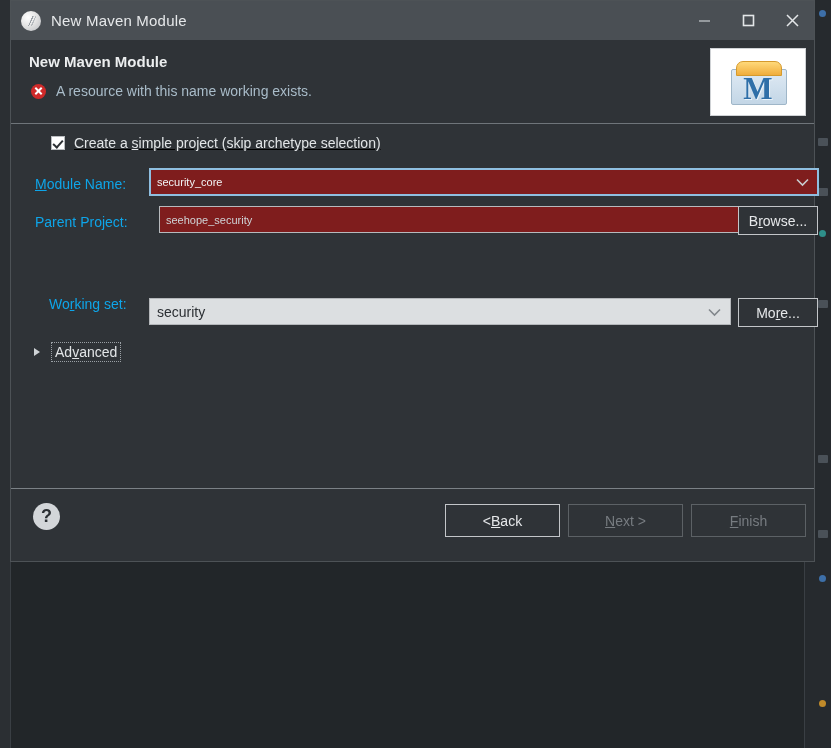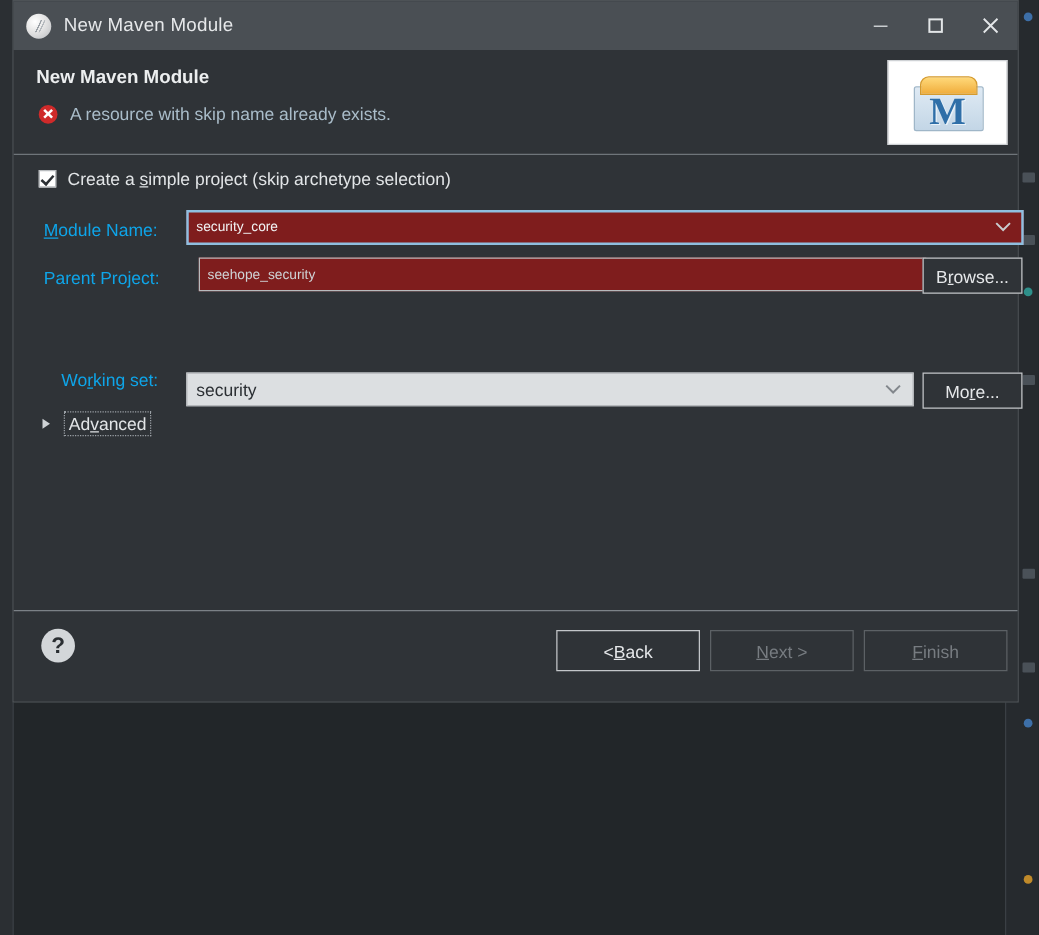--- a/index.html
+++ b/index.html
@@ -411,34 +411,34 @@
             <path d="M2 2 L13 13 M13 2 L2 13" stroke="#e3e6e8" stroke-width="1.5"></path>
           </svg>
       </div>
     </div>
   </div>
 
   <div id="header">
     <div id="header-title">New Maven Module</div>
     <div id="header-msg-row">
       <div id="error-icon"></div>
-      <div id="header-msg">A resource with skip name already exists.</div>
+      <div id="header-msg">A resource with this name working exists.</div>
     </div>
     <div id="header-logo">
       <div class="maven-folder">
         <div class="mf-body"></div>
         <div class="mf-lid"></div>
         <div class="mf-m">M</div>
       </div>
     </div>
   </div>
 
   <div id="body">
 
-    <div class="row" style="left:20px; top:11px;">
+    <div class="row" style="left:40px; top:11px;text-decoration:underline;">
       <div class="cbox checked"></div>
       <div class="cb-label">
         <span>Create a </span><span class="u">s</span><span>imple project (skip archetype selection)</span>
       </div>
     </div>
 
     <div class="row" style="left:24px; top:52px;">
       <div class="fld-label">
         <span class="u">M</span><span>odule Name:</span>
       </div>
@@ -475,21 +475,21 @@
             <path d="M1 1.5 L6.5 7 L12 1.5" fill="none" stroke-width="1.6"></path>
           </svg>
       </span>
     </div>
     <div class="btn" style="position:absolute; left:727px; top:174px; width:80px; height:29px;">
       <span>Mo</span>
         <span class="u">r</span>
         <span>e...</span>
     </div>
 
-    <div id="advanced-row" style="top:205px;justify-content:center;">
+    <div id="advanced-row" style="top:218px;justify-content:center;">
       <div class="twisty"></div>
       <div id="advanced-label">
         <span>Ad</span><span class="u">v</span><span>anced</span>
       </div>
     </div>
 
   </div>
 
   <div id="footer">
     <div id="help-icon">?</div>

